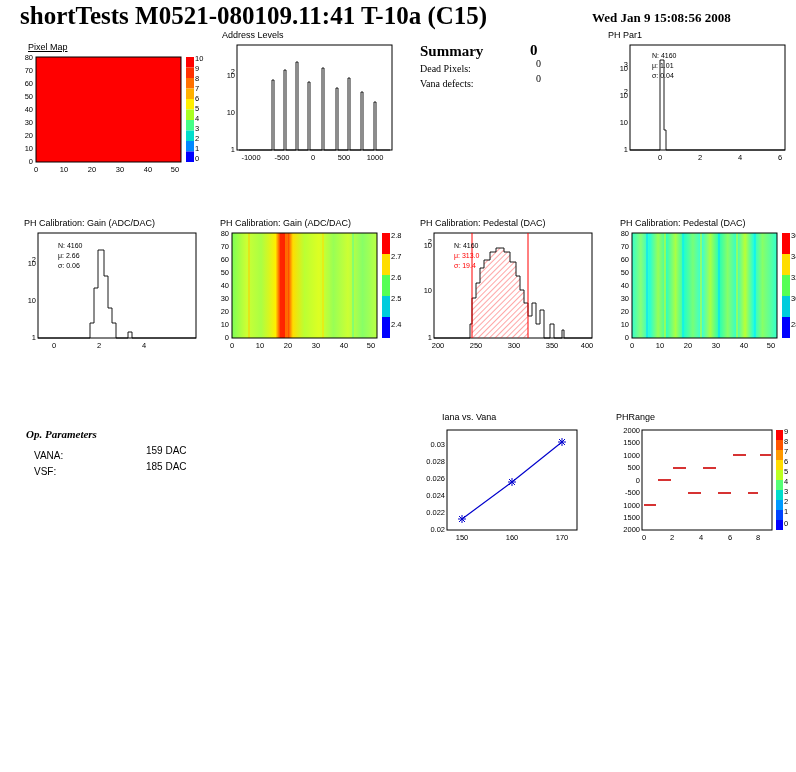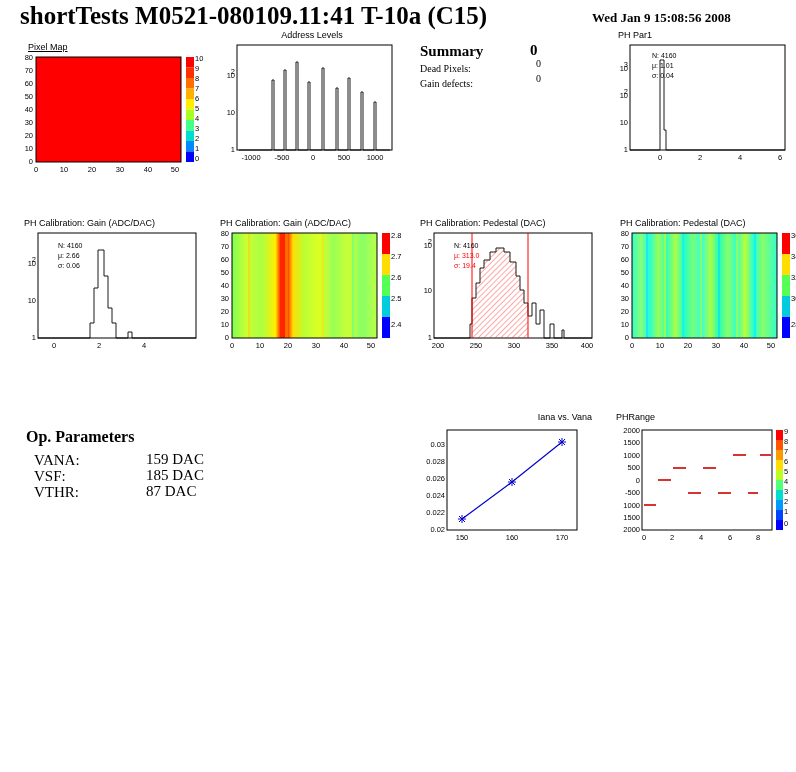--- a/index.html
+++ b/index.html
@@ -4,42 +4,42 @@
 <style>
   html,body{margin:0;padding:0;}
   body{width:796px;height:772px;background:#ffffff;font-family:"Liberation Serif",serif;position:relative;overflow:hidden;}
   .abs{position:absolute;}
   .title{font-size:25px;font-weight:bold;font-family:"Liberation Serif",serif;}
   .datestamp{font-size:13px;font-weight:bold;font-family:"Liberation Serif",serif;}
   .panel-title{font-size:9px;font-family:"Liberation Sans",sans-serif;}
   .axis-lab{font-size:7.5px;font-family:"Liberation Sans",sans-serif;fill:#000;}
   svg{display:block;}
   .stats{font-size:8px;font-family:"Liberation Sans",sans-serif;}
-  .opt-title{font-size:16px;font-weight:bold;font-family:"Liberation Serif",serif;}
-  .opt-row{font-size:15px;font-family:Liberation Serif, serif;}
+  .opt-title{font-size:11px;font-weight:bold;font-family:"Liberation Serif",serif;font-style:italic;}
+  .opt-row{font-size:10px;font-family:Liberation Sans, sans-serif;}
   .sum-title{font-size:15px;font-weight:bold;font-family:"Liberation Serif",serif;}
   .sum-row{font-size:10px;font-family:"Liberation Serif",serif;}
 </style>
 </head>
 <body>
 
 <div class="abs title" style="left:20px;top:2px;">shortTests M0521-080109.11:41 T-10a (C15)</div>
 <div class="abs datestamp" style="left:592px;top:10px;">Wed Jan  9 15:08:56 2008</div>
 
 <div class="abs" style="left:420px;top:42px;width:170px;">
   <div style="position:relative;height:16px;">
     <span class="sum-title">Summary</span>
     <span class="sum-title" style="position:absolute;left:110px;">0</span>
   </div>
   <div style="position:relative;height:15px;">
     <span class="sum-row">Dead Pixels:</span>
     <span class="sum-row" style="position:absolute;left:116px;">0</span>
   </div>
   <div style="position:relative;height:15px;">
-    <span class="sum-row">Gain defects:</span>
+    <span class="sum-row">Vana defects:</span>
     <span class="sum-row" style="position:absolute;left:116px;">0</span>
   </div>
 </div>
 
 <div class="abs" style="left:16px;top:42px;text-decoration:underline;">
   <div class="panel-title" style="margin-left:12px;">Pixel Map</div>
   <svg width="190" height="125">
     <rect x="0" y="0" width="190" height="125" fill="#ffffff"></rect>
     <rect x="20" y="5" width="145" height="105" fill="#ff0000"></rect>
     <rect x="20" y="5" width="145" height="105" fill="none" stroke="#000" stroke-width="1"></rect>
@@ -81,21 +81,21 @@
       <text class="axis-lab" x="20" y="120" text-anchor="middle">0</text>
       <text class="axis-lab" x="48" y="120" text-anchor="middle">10</text>
       <text class="axis-lab" x="76" y="120" text-anchor="middle">20</text>
       <text class="axis-lab" x="104" y="120" text-anchor="middle">30</text>
       <text class="axis-lab" x="132" y="120" text-anchor="middle">40</text>
       <text class="axis-lab" x="159" y="120" text-anchor="middle">50</text>
     </g>
   </svg>
 </div>
 
-<div class="abs" style="left:212px;top:30px;text-align:center;">
+<div class="abs" style="left:212px;top:30px;">
   <div class="panel-title" style="margin-left:10px;">Address Levels</div>
   <svg width="190" height="125">
     <rect x="25" y="5" width="155" height="105" fill="#fff" stroke="#000" stroke-width="1"></rect>
     <g stroke="#000" stroke-width="0.9" fill="none">
       <path d="M27,110 L27,110"></path>
       <path d="M60,110 L60,40 L62,40 L62,110"></path>
       <path d="M72,110 L72,30 L74,30 L74,110"></path>
       <path d="M84,110 L84,22 L86,22 L86,110"></path>
       <path d="M96,110 L96,42 L98,42 L98,110"></path>
       <path d="M110,110 L110,28 L112,28 L112,110"></path>
@@ -113,21 +113,21 @@
       <text class="axis-lab" x="39" y="120" text-anchor="middle">-1000</text>
       <text class="axis-lab" x="70" y="120" text-anchor="middle">-500</text>
       <text class="axis-lab" x="101" y="120" text-anchor="middle">0</text>
       <text class="axis-lab" x="132" y="120" text-anchor="middle">500</text>
       <text class="axis-lab" x="163" y="120" text-anchor="middle">1000</text>
     </g>
   </svg>
 </div>
 
 <div class="abs" style="left:608px;top:30px;">
-  <div class="panel-title" style="margin-left:10px;">PH Par1</div>
+  <div class="panel-title" style="">PH Par1</div>
   <svg width="185" height="125">
     <rect x="22" y="5" width="155" height="105" fill="#fff" stroke="#000" stroke-width="1"></rect>
     <g stroke="#000" stroke-width="0.9" fill="none">
       <path d="M22,110 L52,110 L52,20 L56,20 L56,90 L58,90 L58,110 L177,110"></path>
     </g>
     <g class="stats">
       <text x="44" y="18" font-size="7">N: 4160</text>
       <text x="44" y="28" font-size="7">μ: 1.01</text>
       <text x="44" y="38" font-size="7">σ: 0.04</text>
     </g>
@@ -330,25 +330,24 @@
       <text class="axis-lab" x="159" y="120" text-anchor="middle">50</text>
     </g>
   </svg>
 </div>
 
 <div class="abs" style="left:26px;top:428px;width:200px;">
   <div class="opt-title">Op. Parameters</div>
   <div style="margin-top:5px;">
     <div style="position:relative;height:16px;"><span class="opt-row" style="margin-left:8px;">VANA:</span><span class="opt-row" style="position:absolute;left:120px;">159 DAC</span></div>
     <div style="position:relative;height:16px;"><span class="opt-row" style="margin-left:8px;text-align:center;">VSF:</span><span class="opt-row" style="position:absolute;left:120px;">185 DAC</span></div>
-    <div style="position:relative;height:16px;"><span class="opt-row" style="margin-left:8px;">VTHR:</span><span class="opt-row" style="position:absolute;left:120px;">87 DAC</span></div>
   </div>
 </div>
 
-<div class="abs" style="left:412px;top:412px;text-align:right;">
+<div class="abs" style="left:412px;top:412px;">
   <div class="panel-title" style="margin-left:30px;">Iana vs. Vana</div>
   <svg width="180" height="125">
     <rect x="35" y="8" width="130" height="100" fill="#fff" stroke="#000" stroke-width="1"></rect>
     <g stroke="#0000cc" stroke-width="1.2" fill="none">
       <path d="M50,97 L100,60 L150,20"></path>
     </g>
     <g stroke="#0000cc" stroke-width="1" fill="none">
       <path d="M46,97 L54,97 M50,93 L50,101 M47,94 L53,100 M47,100 L53,94"></path>
       <path d="M96,60 L104,60 M100,56 L100,64 M97,57 L103,63 M97,63 L103,57"></path>
       <path d="M146,20 L154,20 M150,16 L150,24 M147,17 L153,23 M147,23 L153,17"></path>

